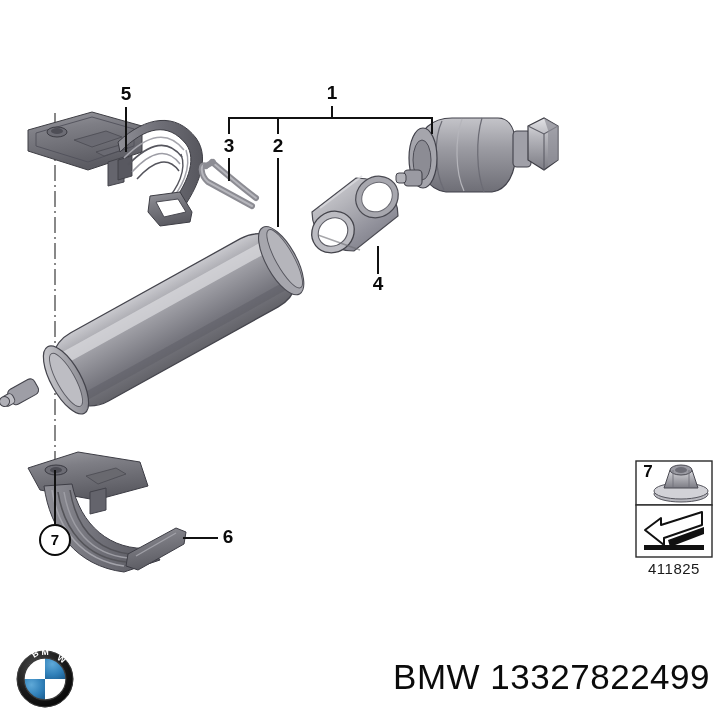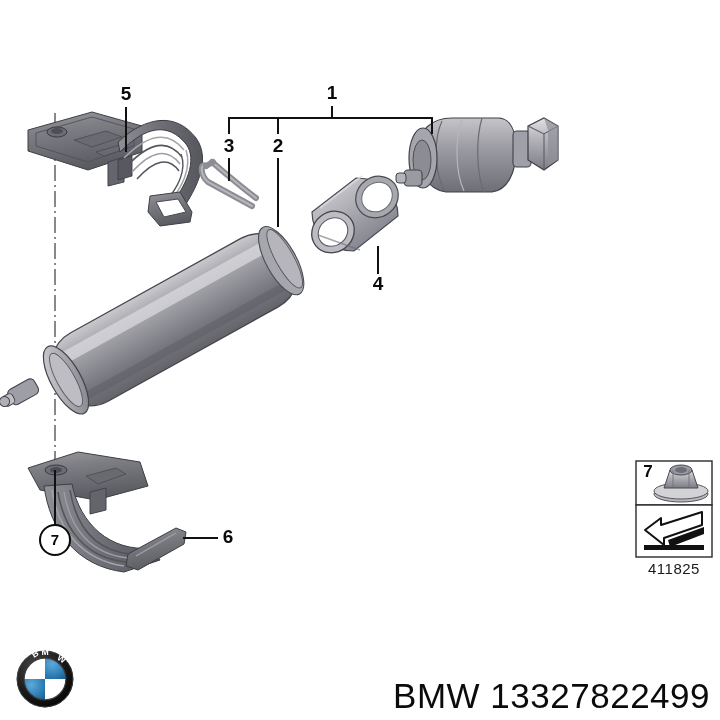--- a/index.html
+++ b/index.html
@@ -91,21 +91,21 @@
   #footer {
     position: absolute;
     left: 0;
     bottom: 0;
     width: 720px;
     height: 78px;
   }
   #part-number {
     position: absolute;
     right: 10px;
-    top: 34px;
+    top: 15px;
     font-family: "Liberation Sans", sans-serif;
     font-size: 35px;
     font-weight: 400;
     color: #0b0b0b;
     letter-spacing: 0.5px;
     white-space: nowrap;
   }
   #bmw-logo {
     position: absolute;
     left: 16px;

